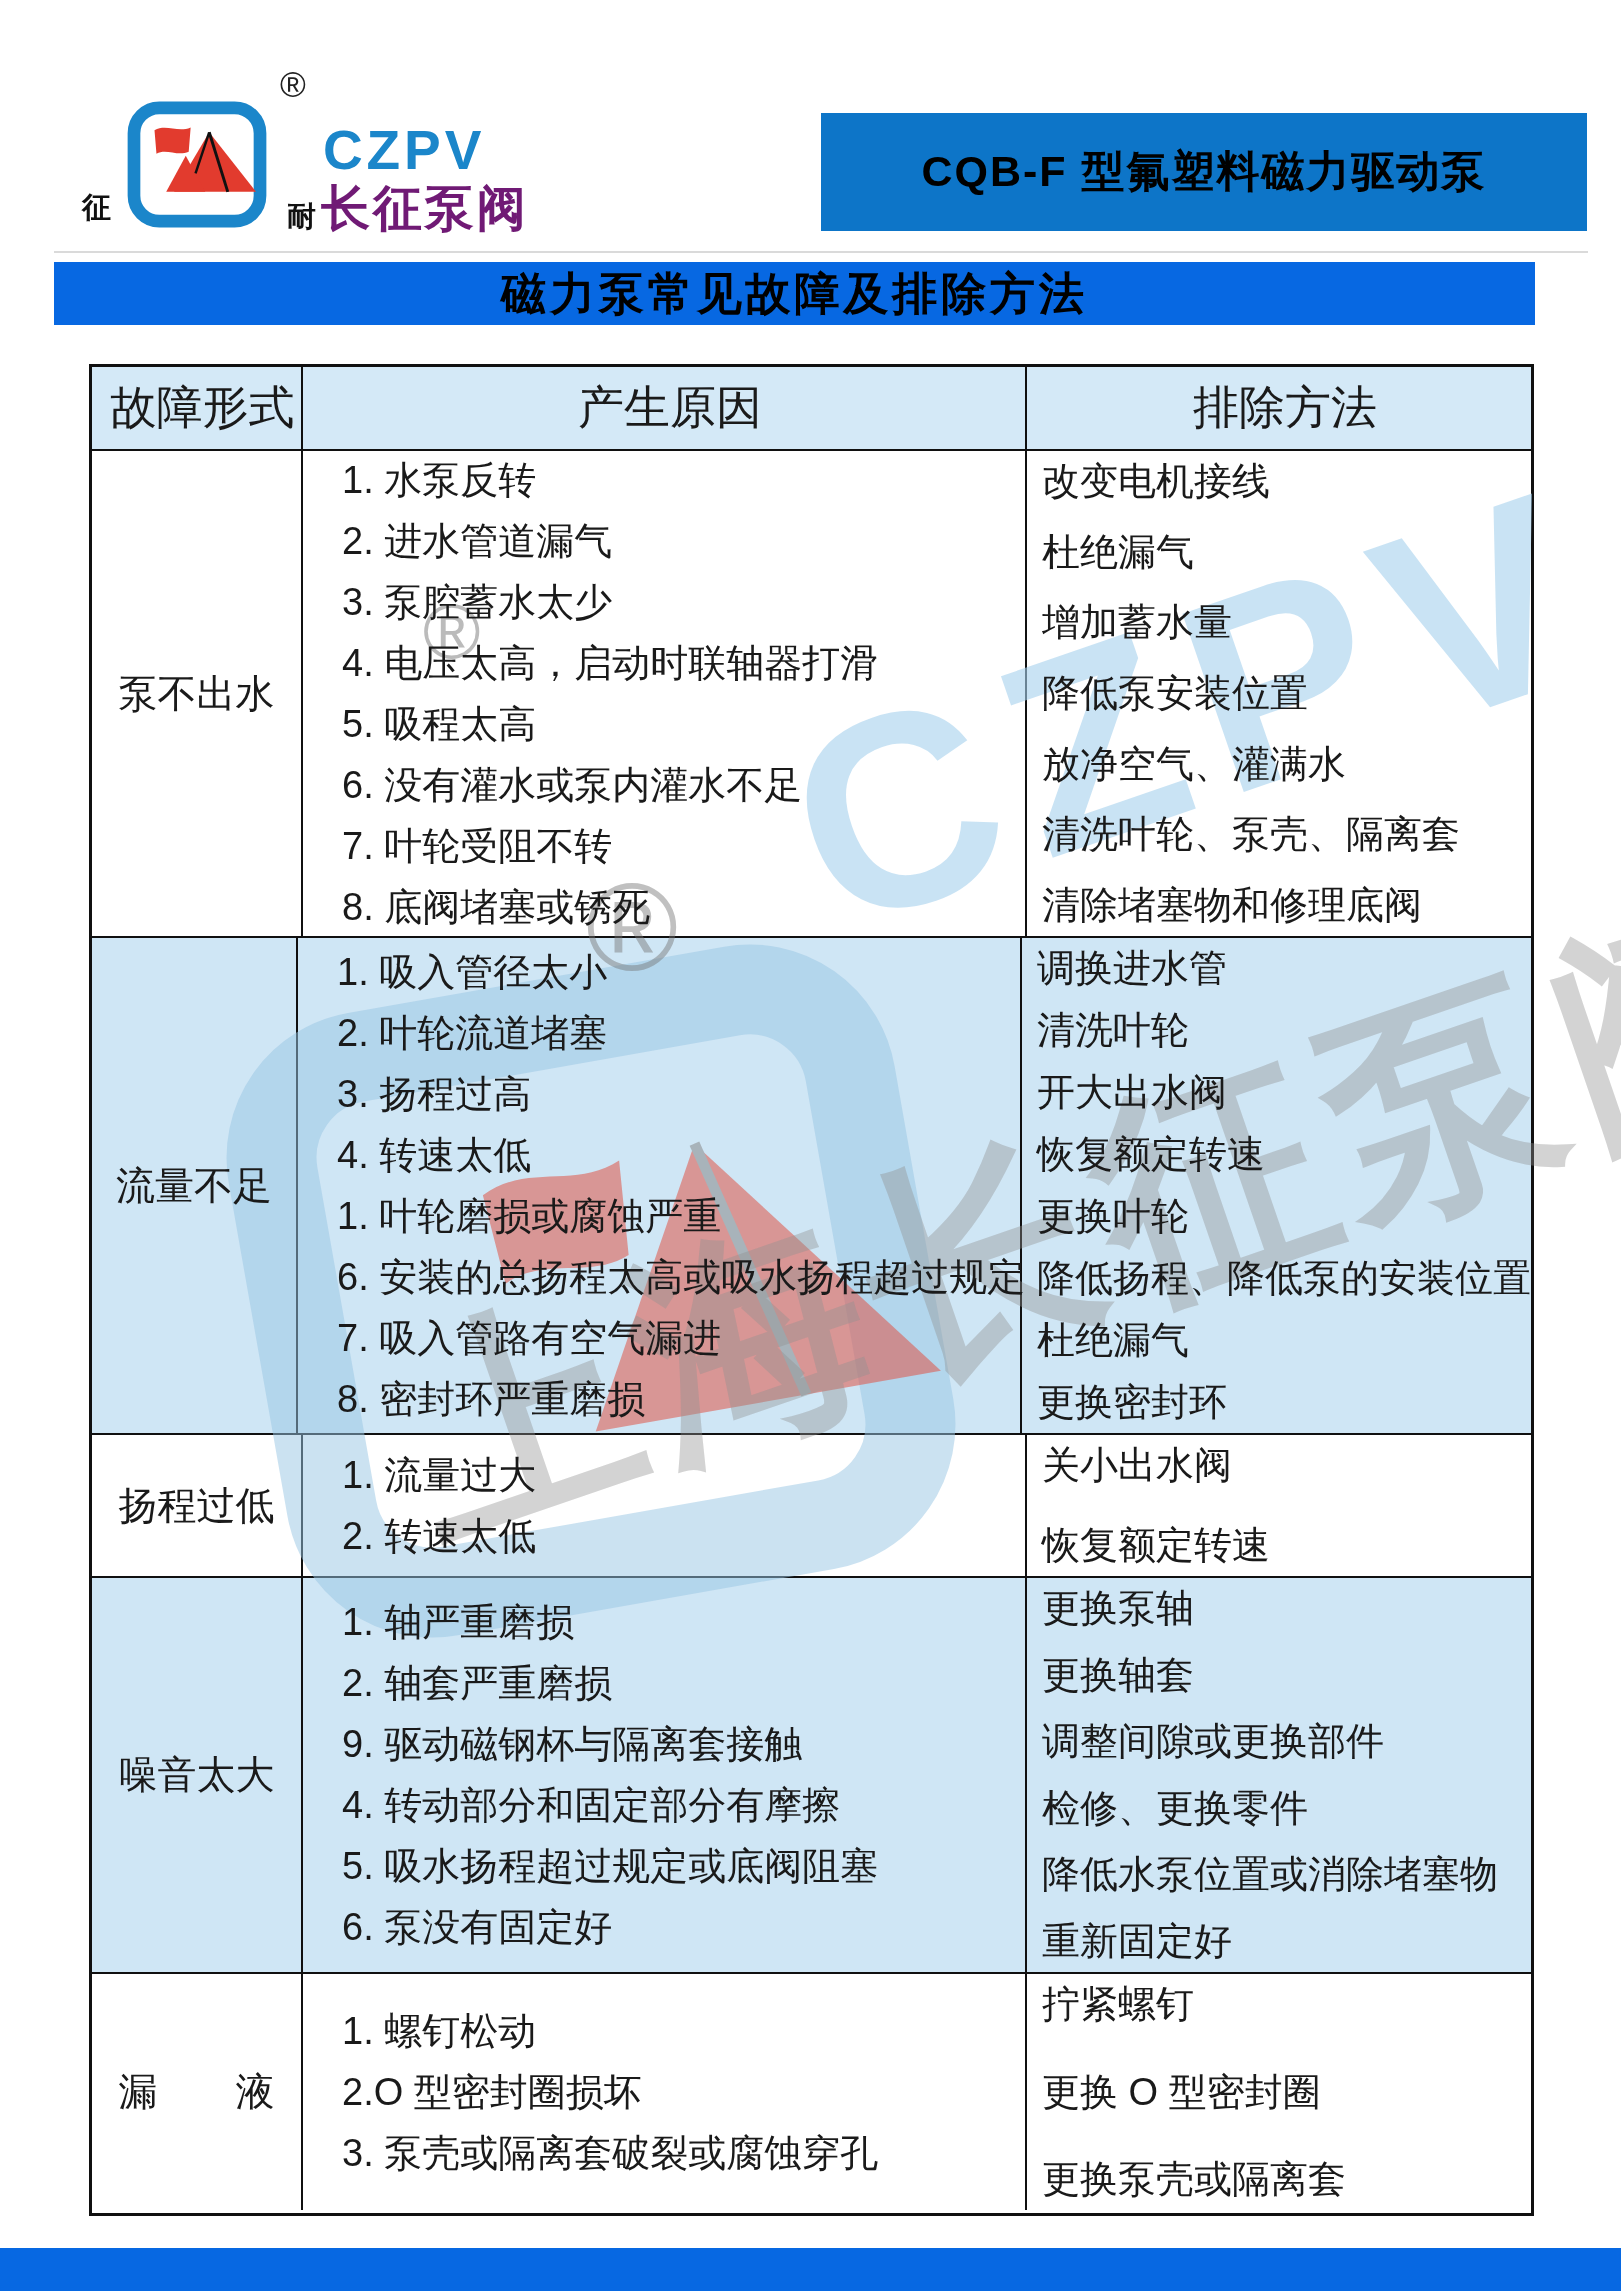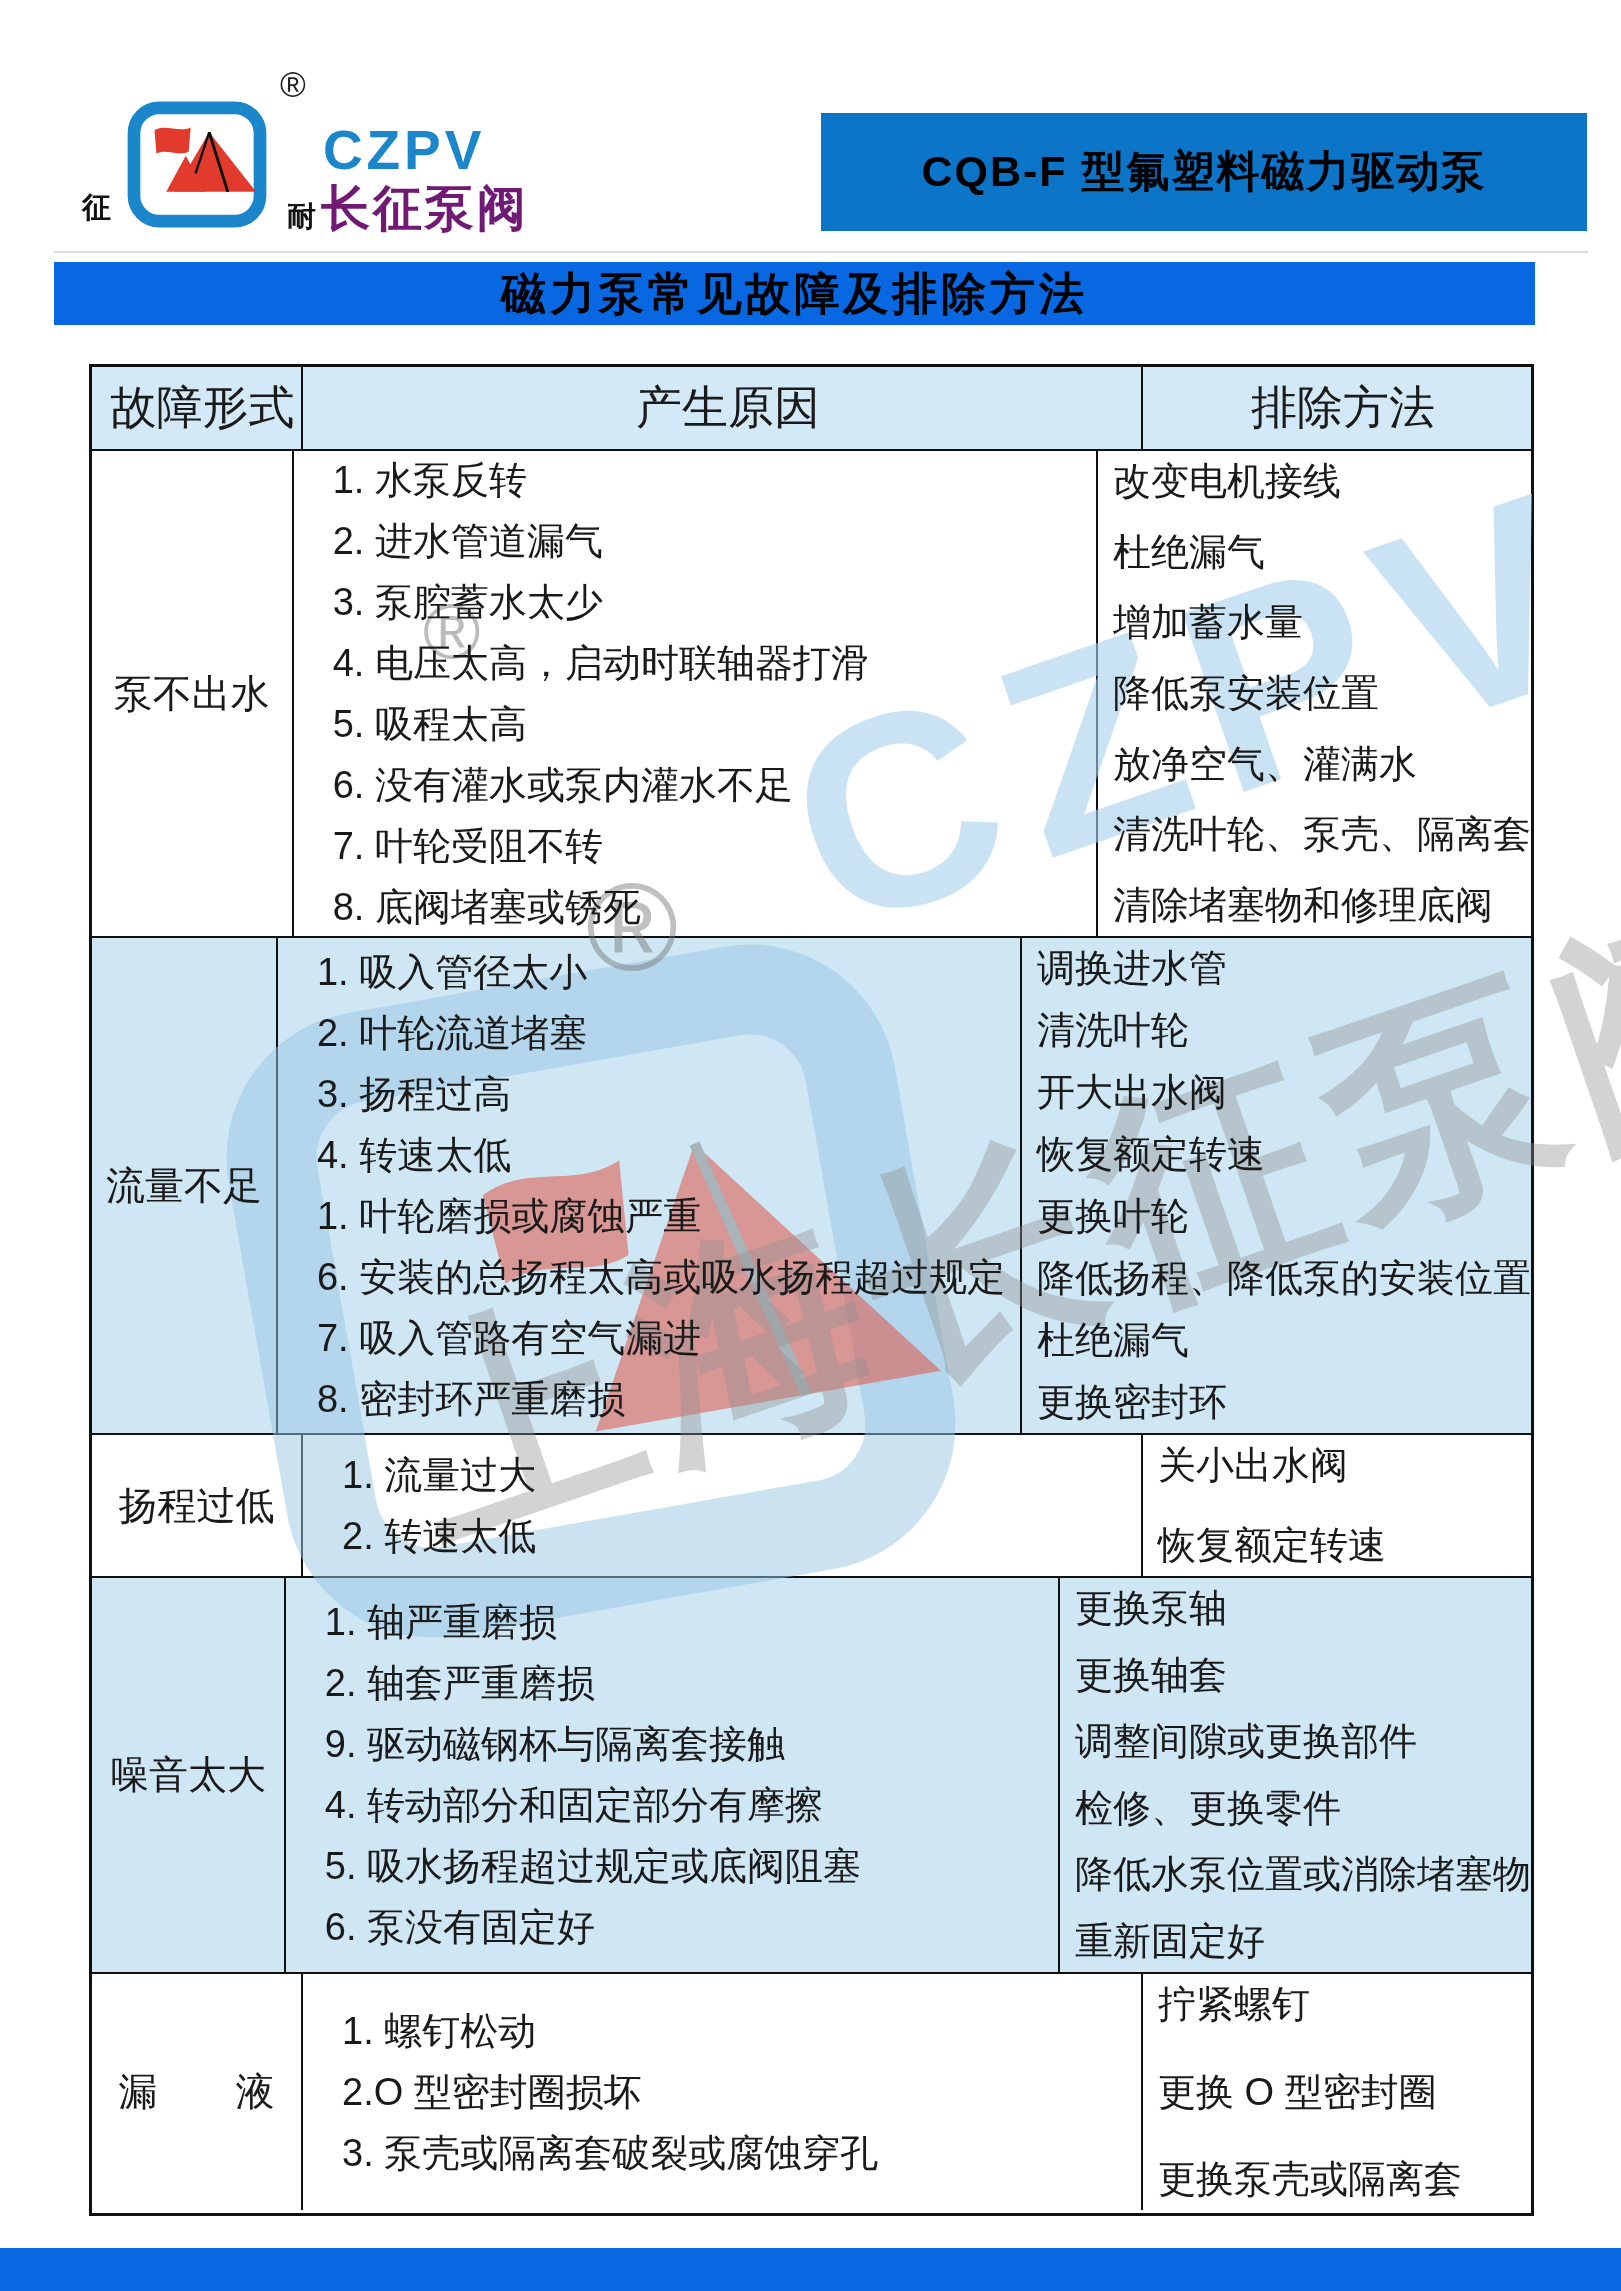--- a/index.html
+++ b/index.html
@@ -50,21 +50,21 @@
   .trow.first{border-top:none;}
   .thead-row{height:82px;background:#d4e9f7;}
   .row-0{height:487px;}
   .row-1{height:497px;}
   .row-2{height:143px;}
   .row-3{height:396px;}
   .row-4{height:238px;}
   .trow.shaded{background:#cfe6f5;}
   .cell{box-sizing:border-box;height:100%;}
   .c-label{width:209px;display:flex;align-items:center;justify-content:center;}
-  .c-causes{width:840px;border-left:2px solid #101010;display:flex;flex-direction:column;
+  .c-causes{width:724px;border-left:2px solid #101010;display:flex;flex-direction:column;
             justify-content:center;padding-left:39px;}
   .c-sols{flex:1;border-left:2px solid #101010;display:flex;flex-direction:column;
           justify-content:space-between;padding-left:15px;}
   .hcell{display:flex;align-items:center;justify-content:center;font-size:46px;padding-left:12px;}
   .label-text{font-size:39px;white-space:pre;position:relative;z-index:3;}
   .line{font-size:38px;line-height:61px;white-space:nowrap;position:relative;z-index:3;}
 
   
   .footer-bar{position:absolute;left:0;top:2248px;width:1621px;height:43px;background:#0768e2;}
 </style>

